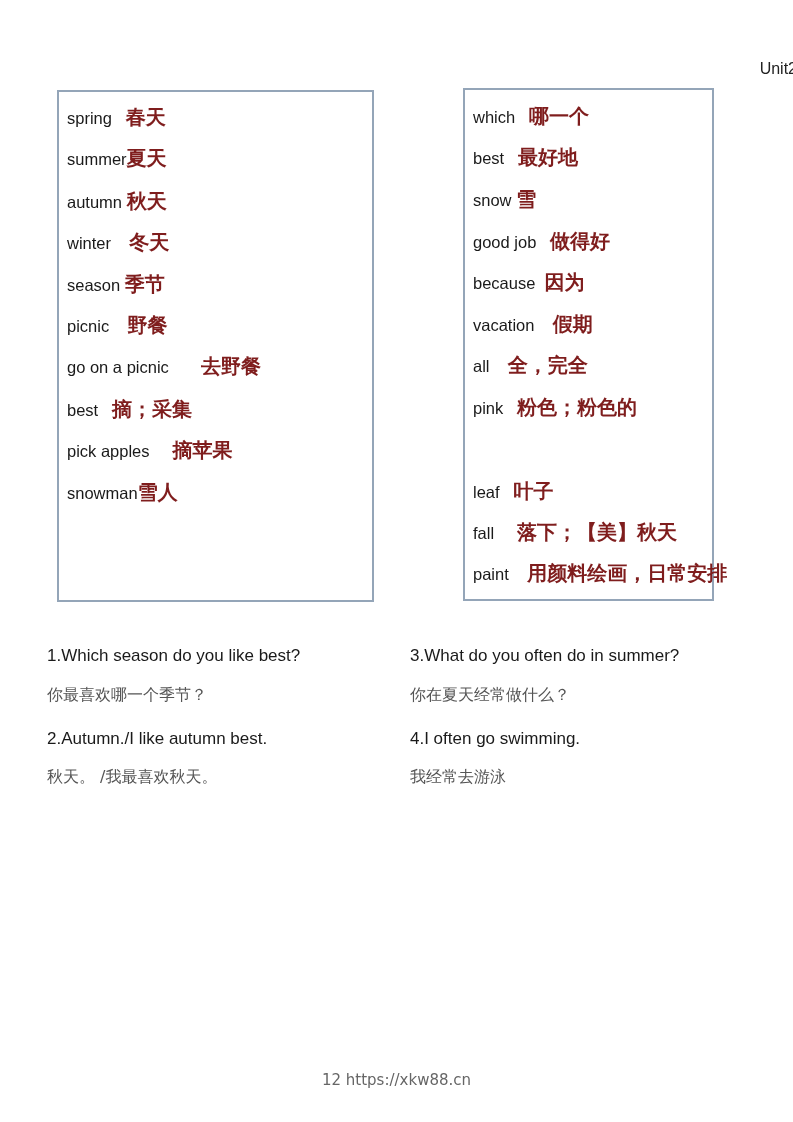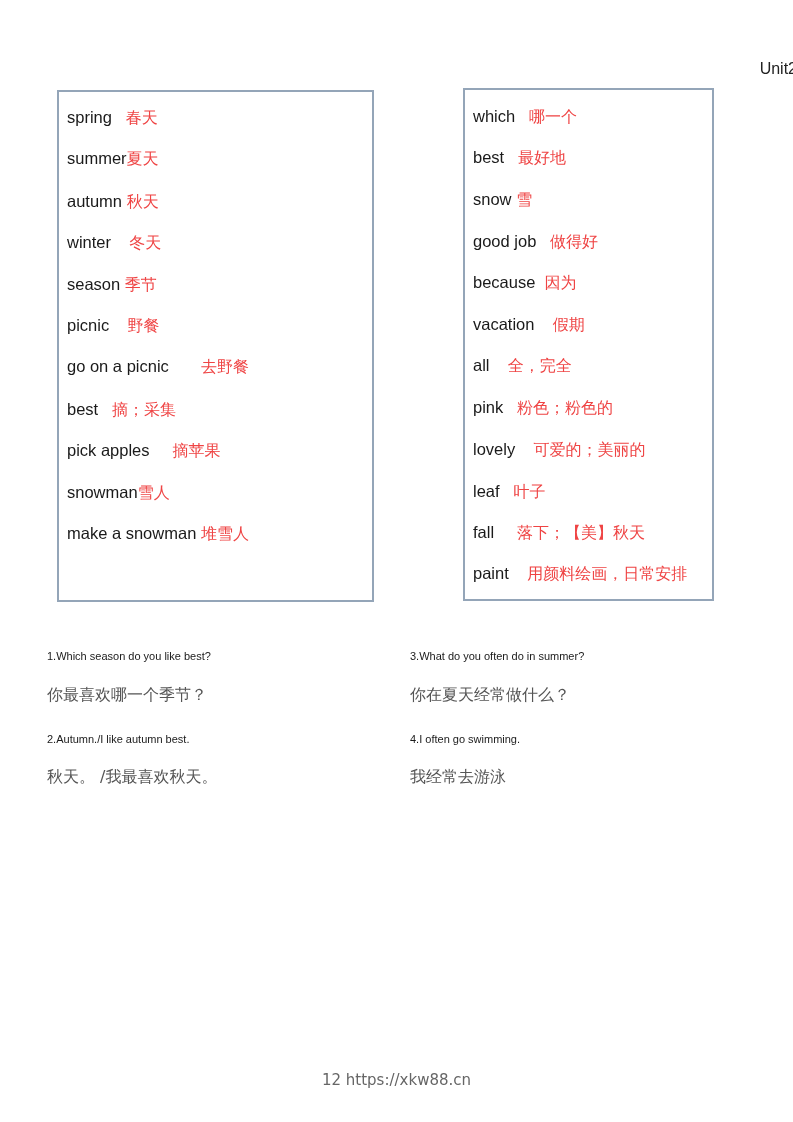--- a/index.html
+++ b/index.html
@@ -45,27 +45,28 @@
     .vocab-row {
       position: absolute;
       font-size: 16.5px;
       line-height: 20px;
       white-space: nowrap;
     }
     .box-left .vocab-row { left: 8px; }
     .box-right .vocab-row { left: 8px; }
     .en { color: #1a1a1a; }
     .zh {
-      color: #ef4444;
+      color: #7f1d1d;
       font-family: "DejaVu Sans", sans-serif;
-      font-size: 16px;
+      font-size: 20px;
+      font-weight: bold;
     }
     .sentence {
       position: absolute;
-      font-size: 11px;
+      font-size: 17px;
       line-height: 20px;
       white-space: nowrap;
     }
     .sentence.en-s { color: #1a1a1a; }
     .sentence.zh-s {
       color: #555;
       font-family: "DejaVu Sans", sans-serif;
       font-size: 16px;
     }
     .footer {
@@ -88,33 +89,31 @@
   <div class="vocab-row" style="top:15px"><span class="en">spring</span><span style="white-space:pre">   </span><span class="zh">春天</span></div>
   <div class="vocab-row" style="top:56px"><span class="en">summer</span><span style="white-space:pre"></span><span class="zh">夏天</span></div>
   <div class="vocab-row" style="top:99px"><span class="en">autumn</span><span style="white-space:pre"> </span><span class="zh">秋天</span></div>
   <div class="vocab-row" style="top:140px"><span class="en">winter</span><span style="white-space:pre">    </span><span class="zh">冬天</span></div>
   <div class="vocab-row" style="top:182px"><span class="en">season</span><span style="white-space:pre"> </span><span class="zh">季节</span></div>
   <div class="vocab-row" style="top:223px"><span class="en">picnic</span><span style="white-space:pre">    </span><span class="zh">野餐</span></div>
   <div class="vocab-row" style="top:264px"><span class="en">go on a picnic</span><span style="white-space:pre">       </span><span class="zh">去野餐</span></div>
   <div class="vocab-row" style="top:307px"><span class="en">best</span><span style="white-space:pre">   </span><span class="zh">摘；采集</span></div>
   <div class="vocab-row" style="top:348px"><span class="en">pick apples</span><span style="white-space:pre">     </span><span class="zh">摘苹果</span></div>
   <div class="vocab-row" style="top:390px"><span class="en">snowman</span><span style="white-space:pre"></span><span class="zh">雪人</span></div>
-  <div class="vocab-row" style="top:431px"><span class="en">make a snowman</span><span style="white-space:pre"> </span><span class="zh">堆雪人</span></div>
 </div>
 
 <div class="vocab-box box-right">
   <div class="vocab-row" style="top:16px"><span class="en">which</span><span style="white-space:pre">   </span><span class="zh">哪一个</span></div>
   <div class="vocab-row" style="top:57px"><span class="en">best</span><span style="white-space:pre">   </span><span class="zh">最好地</span></div>
   <div class="vocab-row" style="top:99px"><span class="en">snow</span><span style="white-space:pre"> </span><span class="zh">雪</span></div>
   <div class="vocab-row" style="top:141px"><span class="en">good job</span><span style="white-space:pre">   </span><span class="zh">做得好</span></div>
   <div class="vocab-row" style="top:182px"><span class="en">because</span><span style="white-space:pre">  </span><span class="zh">因为</span></div>
   <div class="vocab-row" style="top:224px"><span class="en">vacation</span><span style="white-space:pre">    </span><span class="zh">假期</span></div>
   <div class="vocab-row" style="top:265px"><span class="en">all</span><span style="white-space:pre">    </span><span class="zh">全，完全</span></div>
   <div class="vocab-row" style="top:307px"><span class="en">pink</span><span style="white-space:pre">   </span><span class="zh">粉色；粉色的</span></div>
-  <div class="vocab-row" style="top:349px"><span class="en">lovely</span><span style="white-space:pre">    </span><span class="zh">可爱的；美丽的</span></div>
   <div class="vocab-row" style="top:391px"><span class="en">leaf</span><span style="white-space:pre">   </span><span class="zh">叶子</span></div>
   <div class="vocab-row" style="top:473px"><span class="en">paint</span><span style="white-space:pre">    </span><span class="zh">用颜料绘画，日常安排</span></div>
   <div class="vocab-row" style="top:432px"><span class="en">fall</span><span style="white-space:pre">     </span><span class="zh">落下；【美】秋天</span></div>
 </div>
 
 <div class="sentence en-s" style="left:47px;top:646px">1.Which season do you like best?</div>
 <div class="sentence zh-s" style="left:47px;top:685px">你最喜欢哪一个季节？</div>
 <div class="sentence en-s" style="left:47px;top:729px">2.Autumn./I like autumn best.</div>
 <div class="sentence zh-s" style="left:47px;top:767px">秋天。 /我最喜欢秋天。</div>
 

